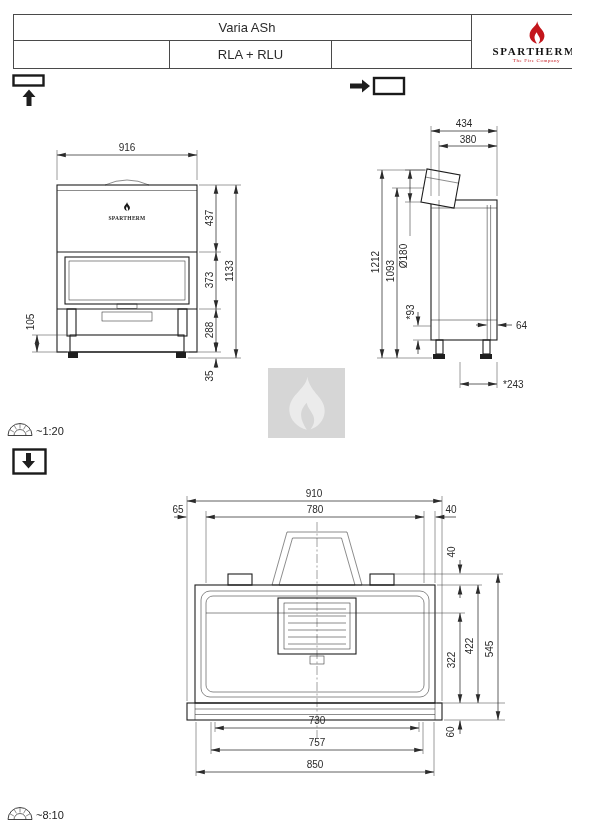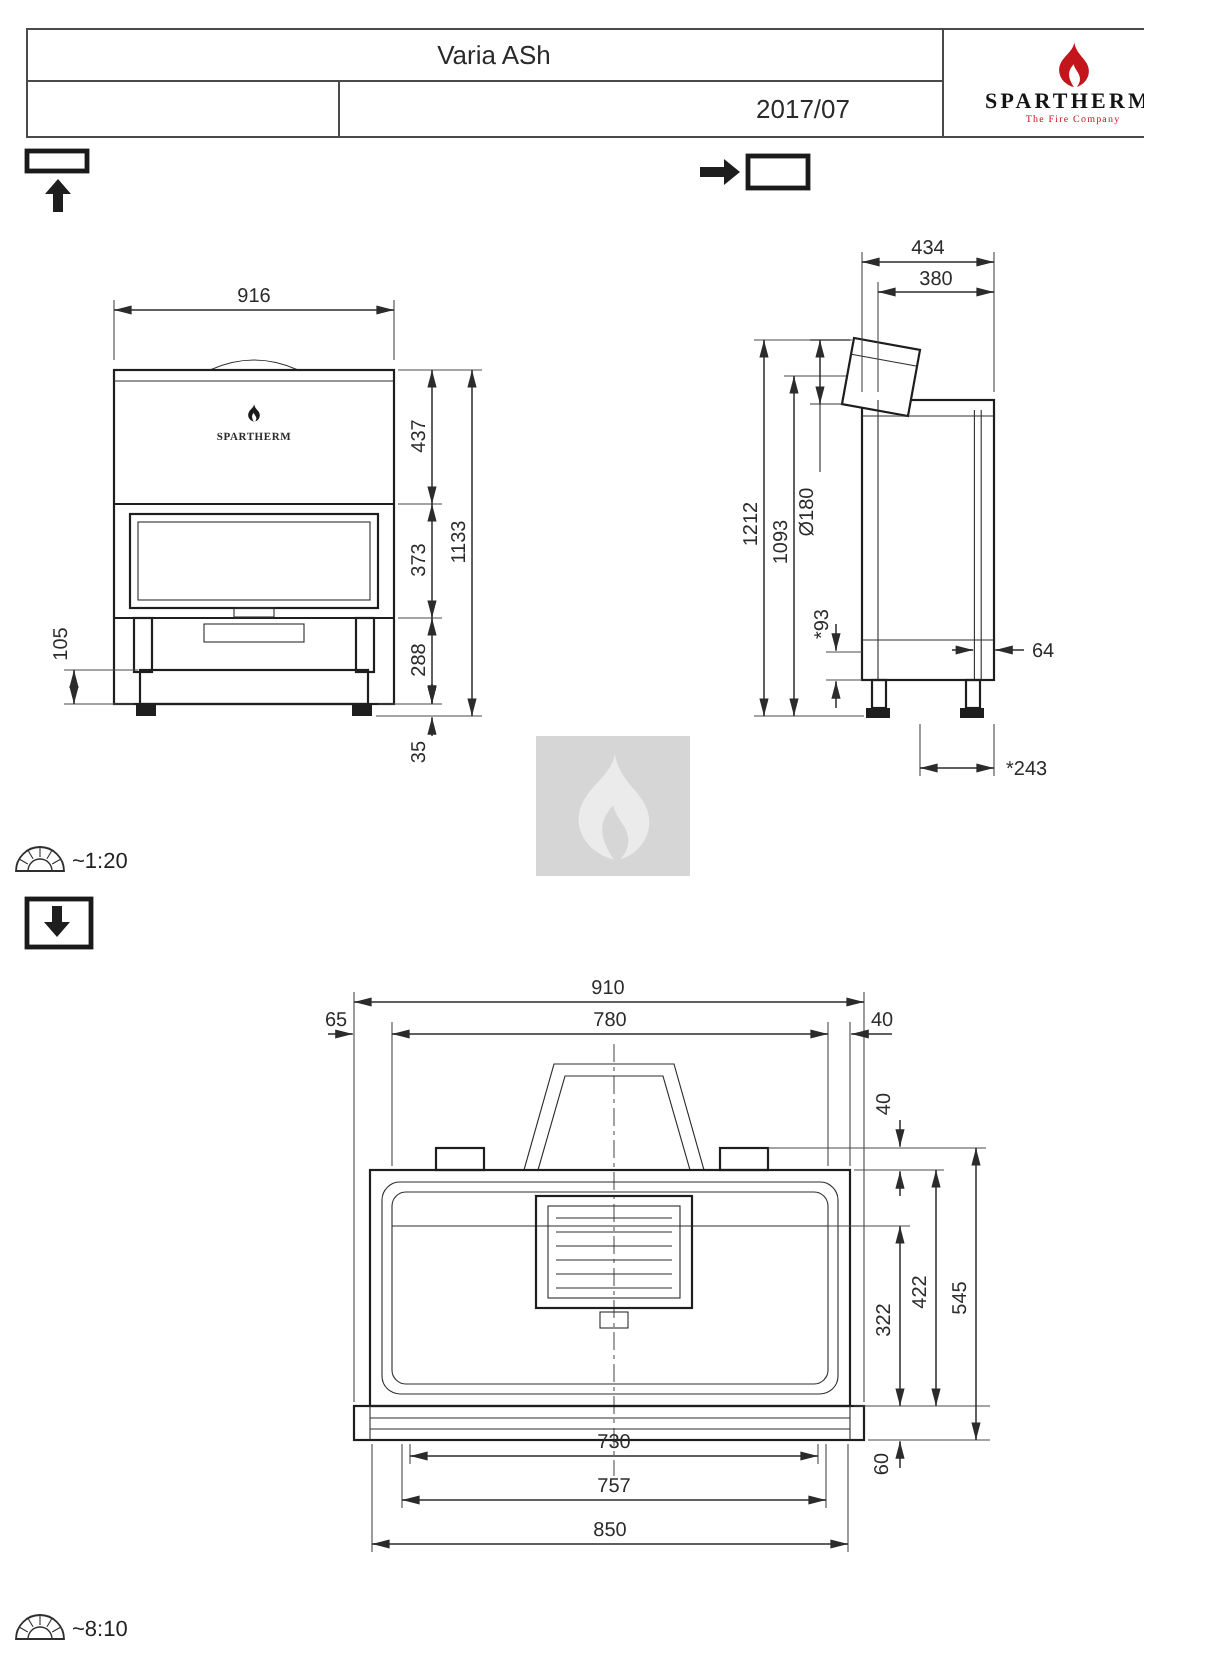--- a/index.html
+++ b/index.html
@@ -43,21 +43,21 @@
       </marker>
       <symbol id="flame" viewBox="0 0 20 26">
         <path fill="currentColor" d="M10.2,0.3 C10.8,4.2 12.9,6.6 15.1,9.2 C17.3,11.8 18.6,14.2 18.4,17.1 C18.1,21.2 15.2,24.3 11.6,25.4 C13.4,23.2 13.9,20.9 12.9,18.6 C12,16.6 10.3,15 9.8,12.6 C8.2,14.4 7.1,16.3 7.2,18.7 C7.3,20.9 8.3,22.9 9.9,25.5 C5.6,24.5 1.9,21 1.6,16.6 C1.3,12.4 3.8,9.6 6.3,6.9 C8.2,4.9 9.8,3 10.2,0.3 Z"></path>
       </symbol>
     </defs>
   </svg>
 
   <div class="tb">
     <div class="tb-model">Varia ASh</div>
     <div class="tb-empty"></div>
-    <div class="tb-date">2017/07</div>
+    <div class="tb-variant">RLA + RLU</div>
     <div class="tb-logo">
       <svg width="18" height="23" viewBox="0 0 20 26" style="color:#c3161c">
           <use href="#flame" width="20" height="26"></use>
         </svg>
       <div class="brand-name"><span>SPARTHERM</span><sup>®</sup></div>
       <div class="brand-tagline">The Fire Company</div>
     </div>
   </div>
 
   <svg class="abs" style="left:12px;top:74px" width="40" height="34" viewBox="0 0 40 34">
@@ -186,21 +186,21 @@
     <line class="thin" x1="17.5" y1="6.4" x2="19.8" y2="2.5"></line>
     <line class="thin" x1="10.5" y1="6.4" x2="8.2" y2="2.5"></line>
   </svg>
   <div class="scale-label" style="left:36px;top:425px">~1:20</div>
 
   <svg class="abs" style="left:12px;top:448px" width="38" height="28" viewBox="0 0 38 28">
     <rect class="sym" x="1.5" y="1.5" width="32" height="24"></rect>
     <path class="dark" d="M14,5 L19,5 L19,13 L23,13 L16.5,20.5 L10,13 L14,13 Z"></path>
   </svg>
 
-  <div class="abs" style="left:150px;top:480px">
+  <div class="abs" style="left:160px;top:480px">
     <svg width="400" height="345" viewBox="0 0 400 345">
       <g>
         <line class="cl" x1="157" y1="42" x2="157" y2="258"></line>
         <polygon class="thin" points="112,105 127,52 187,52 202,105"></polygon>
         <polygon class="thin" points="119,105 132.5,58 181.5,58 195,105"></polygon>
         <rect class="obj" x="68" y="94" width="24" height="11"></rect>
         <rect class="obj" x="210" y="94" width="24" height="11"></rect>
         <rect class="obj" x="35" y="105" width="240" height="118"></rect>
         <rect class="thin" x="41" y="111" width="228" height="106" rx="9"></rect>
         <rect class="thin" x="46" y="116" width="218" height="96" rx="7"></rect>

